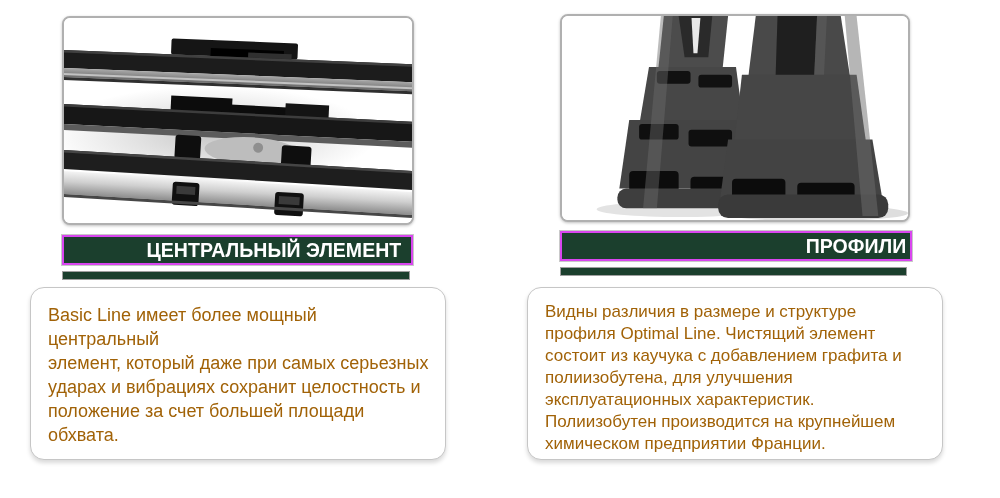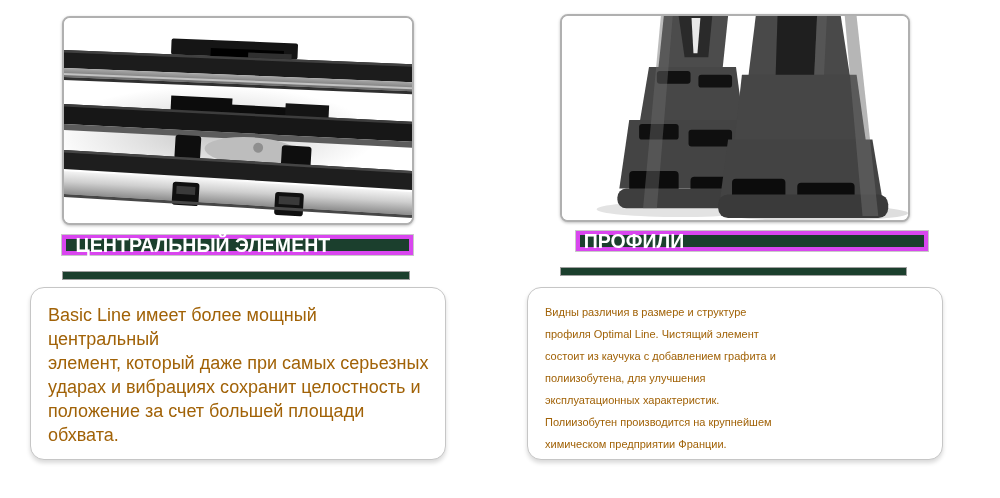--- a/index.html
+++ b/index.html
@@ -9,27 +9,27 @@
   }
   .photo-frame{
     position:absolute;box-sizing:border-box;background:#ffffff;
     border:2px solid #b0b0b0;border-radius:8px;overflow:hidden;
     box-shadow:0 1px 3px rgba(0,0,0,0.25);
   }
   .photo-frame svg{display:block;width:100%;height:100%;}
   .photo-left{left:62px;top:16px;width:352px;height:209px;}
   .photo-right{left:560px;top:14px;width:350px;height:208px;}
   .banner{
-    position:absolute;box-sizing:border-box;height:20px;
-    background:#1b3f2d;border:4px solid #d946ef;
+    position:absolute;box-sizing:border-box;height:30px;
+    background:#1b3f2d;border:2px solid #d946ef;
     box-shadow:0 0 0 1px #c9c9c9;
-    display:flex;align-items:center;justify-content:flex-start;
+    display:flex;align-items:center;justify-content:flex-end;
   }
   .banner-left{left:62px;top:235px;width:351px;}
-  .banner-right{left:560px;top:231px;width:352px;margin-left:16px;}
+  .banner-right{left:560px;top:231px;width:352px;}
   .banner .label{
     color:#ffffff;font-size:21px;font-weight:bold;letter-spacing:0px;
     display:inline-block;transform:scaleX(0.93);transform-origin:center;
     white-space:nowrap;
   }
   .strip{
     position:absolute;box-sizing:border-box;height:9px;
     background:#1b3f2d;border:1px solid #9f9f9f;
   }
   .strip-left{left:62px;top:271px;width:348px;}
@@ -38,21 +38,21 @@
     position:absolute;box-sizing:border-box;width:416px;height:173px;
     background:#ffffff;border:1px solid #c6c6c6;border-radius:14px;
     box-shadow:0 3px 4px rgba(0,0,0,0.15);
   }
   .card-left{left:30px;top:287px;}
   .card-right{left:527px;top:287px;}
   .card p{
     margin:0;color:#a16207;white-space:pre-line;
   }
   .card-left p{padding:15px 16px 0 17px;font-size:18px;line-height:24px;}
-  .card-right p{padding:13px 14px 0 17px;font-size:11px;line-height:22px;}
+  .card-right p{padding:13px 14px 0 17px;font-size:17px;line-height:22px;}
 </style>
 </head>
 <body>
 
 <div class="canvas">
 
   <figure class="photo-frame photo-left" style="margin:0;">
     <svg viewBox="0 0 352 205" preserveAspectRatio="none">
       <defs>
         <radialGradient id="haze" cx="50%" cy="50%" r="50%">

